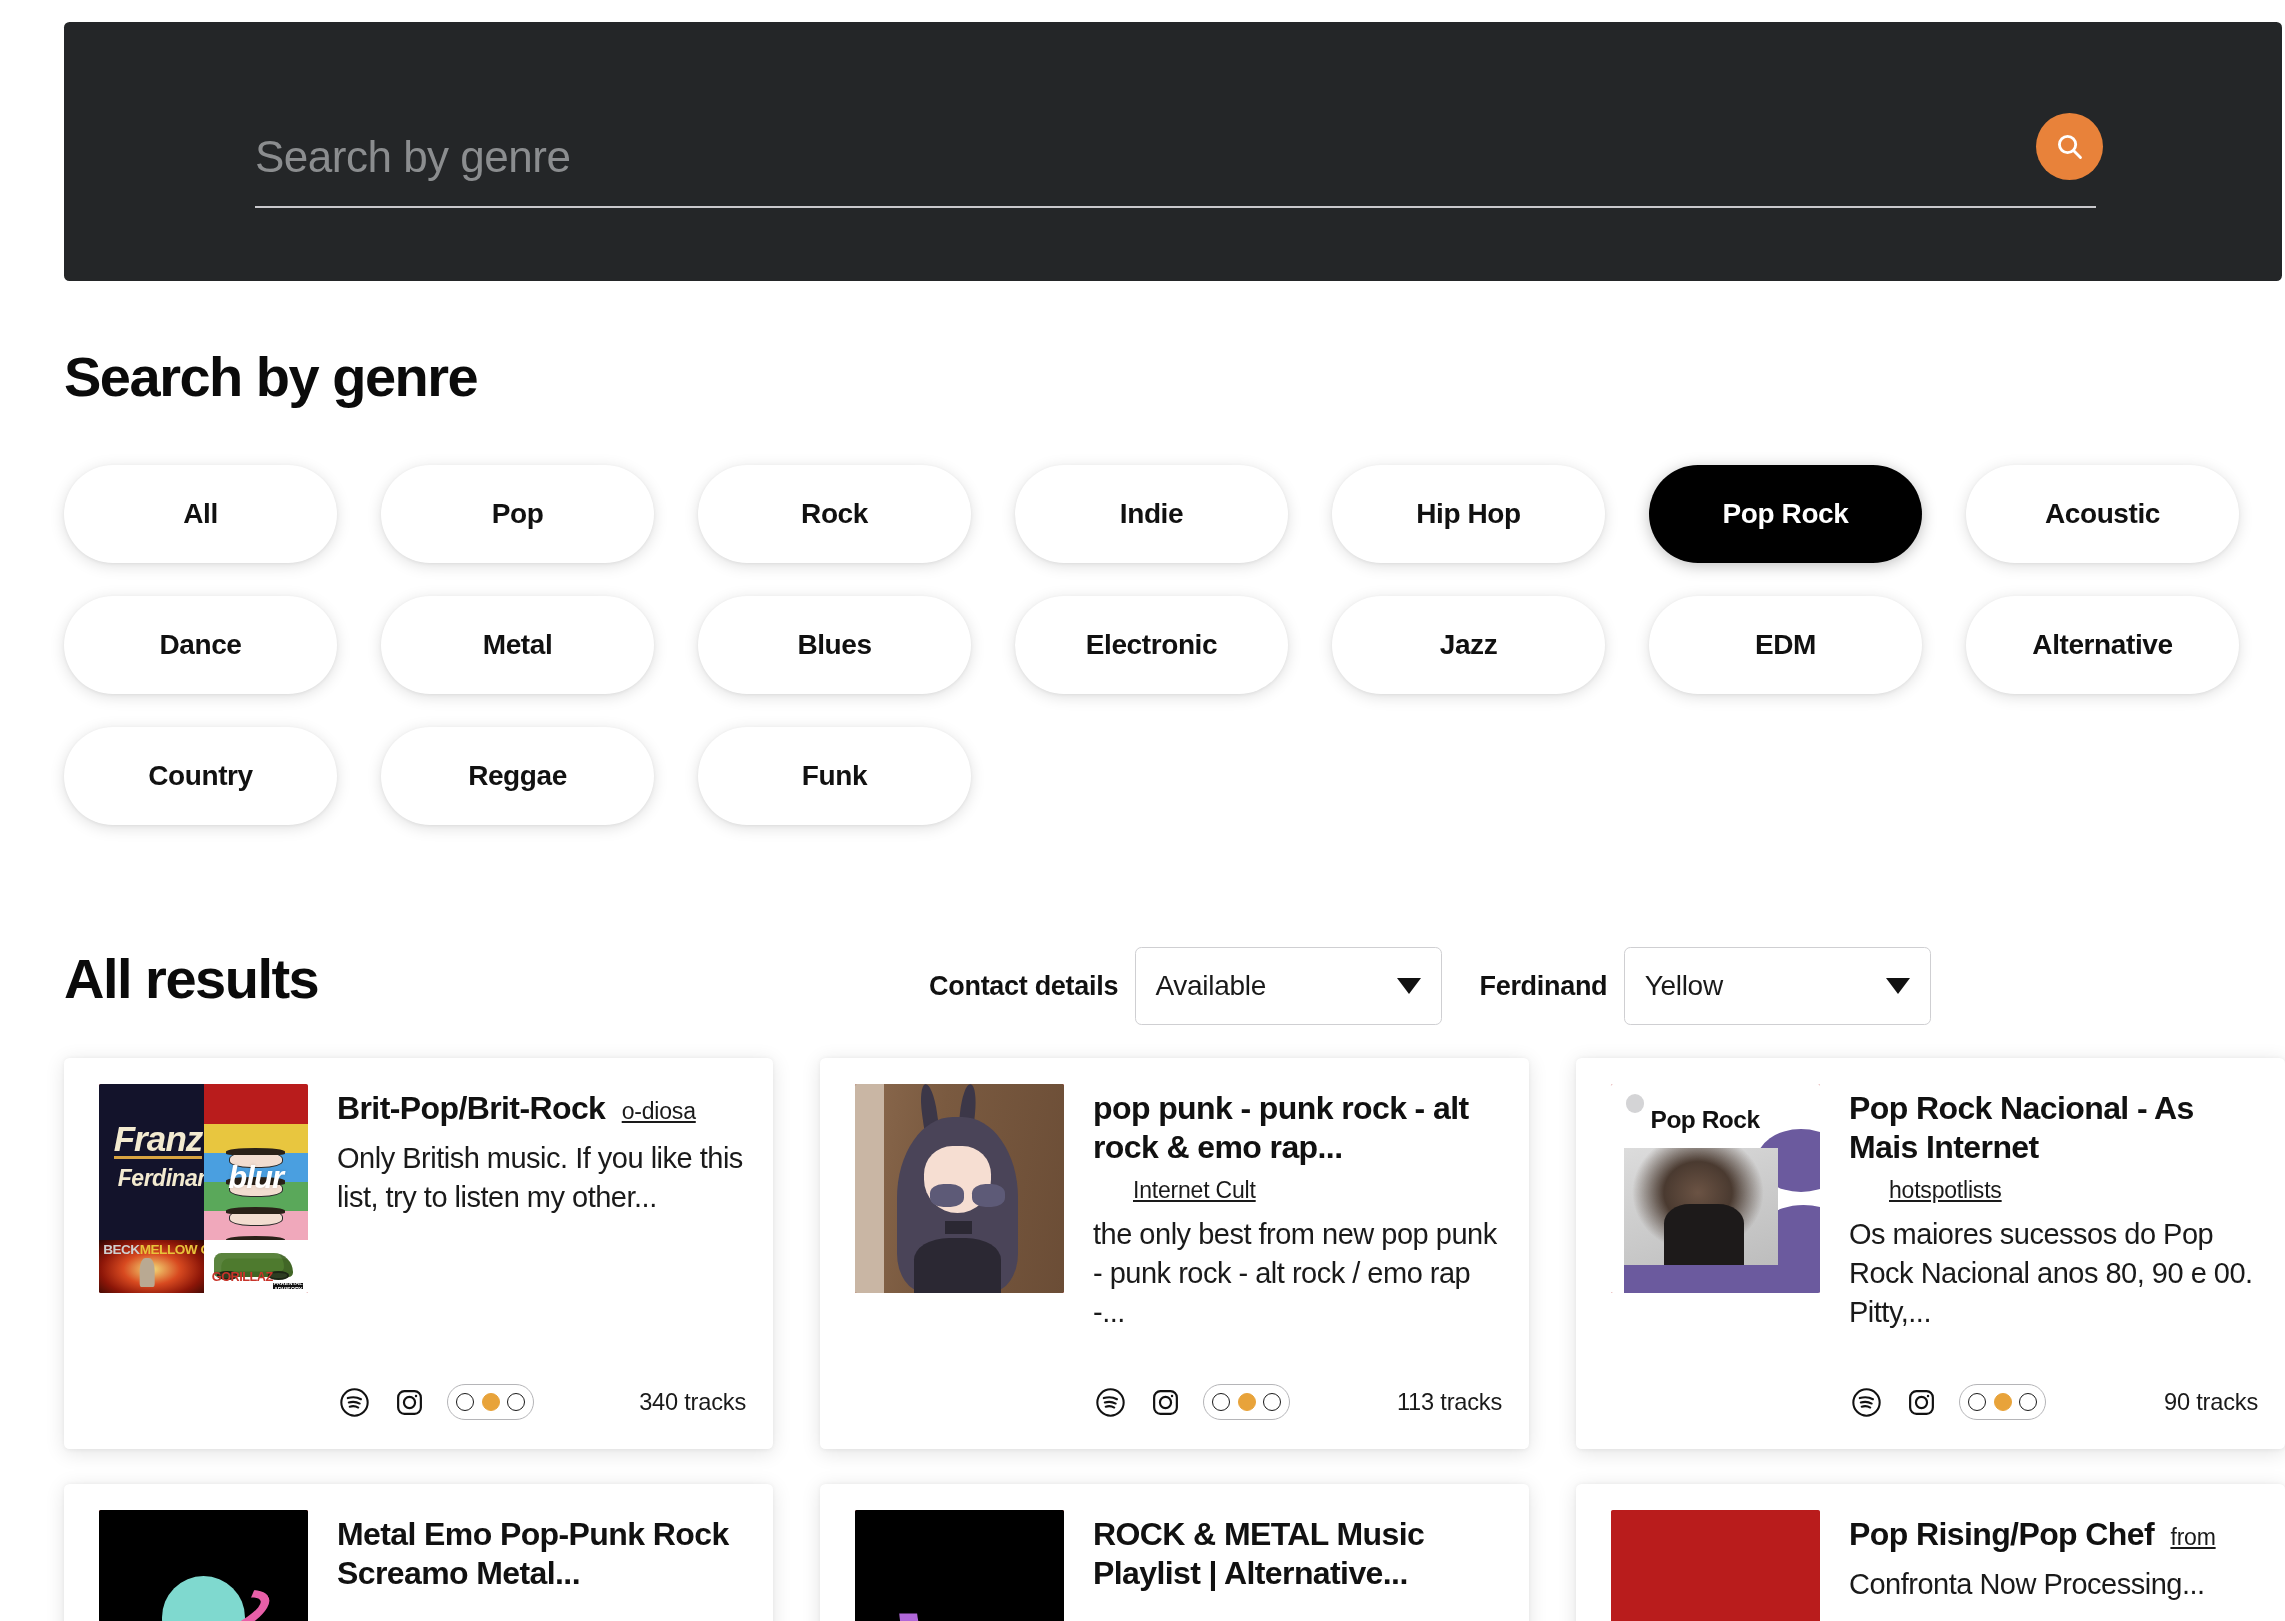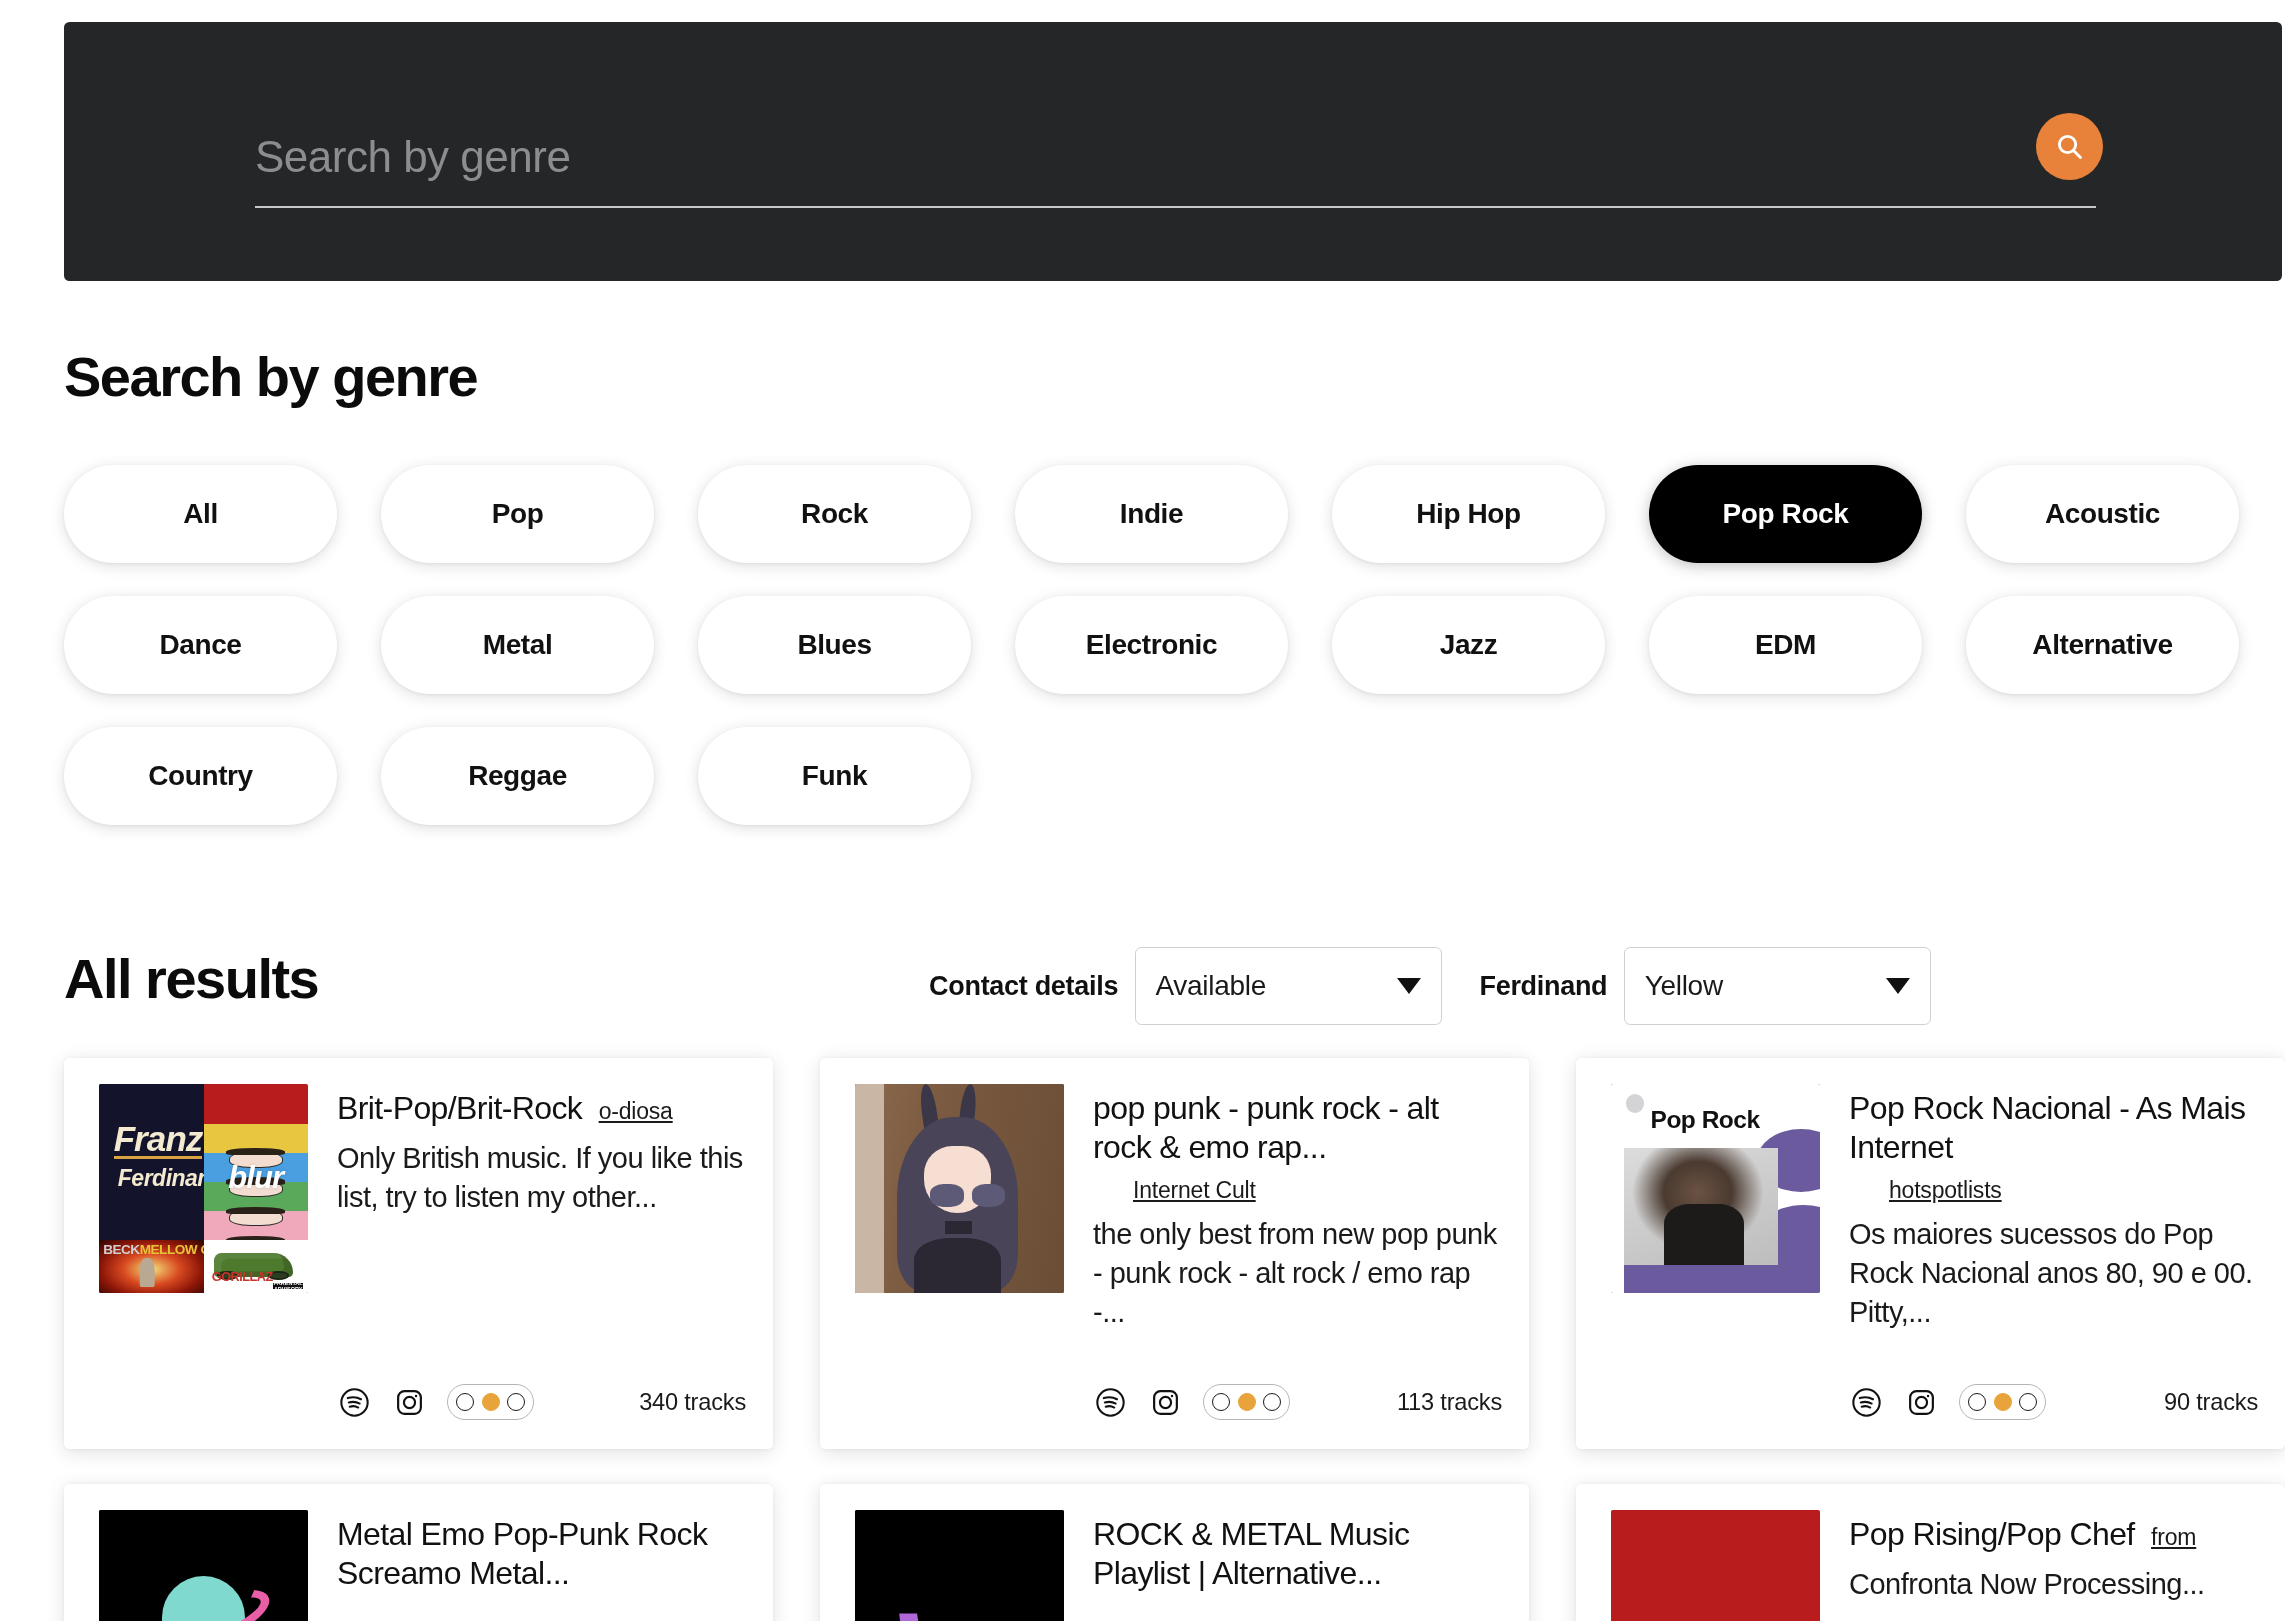--- a/index.html
+++ b/index.html
@@ -209,21 +209,21 @@
     position: relative;
     padding-top: 5.5px;
   }
 
   .card-title-row {
     display: block;
     line-height: 1.22;
   }
   .card-title {
     font-size: 32px;
-    font-weight: 400;
+    font-weight: 700;
     color: #111111;
     letter-spacing: -0.6px;
     display: inline;
   }
   .card-author {
     font-size: 23px;
     color: #1a1a1a;
     text-decoration: underline;
     letter-spacing: -0.2px;
     cursor: pointer;

